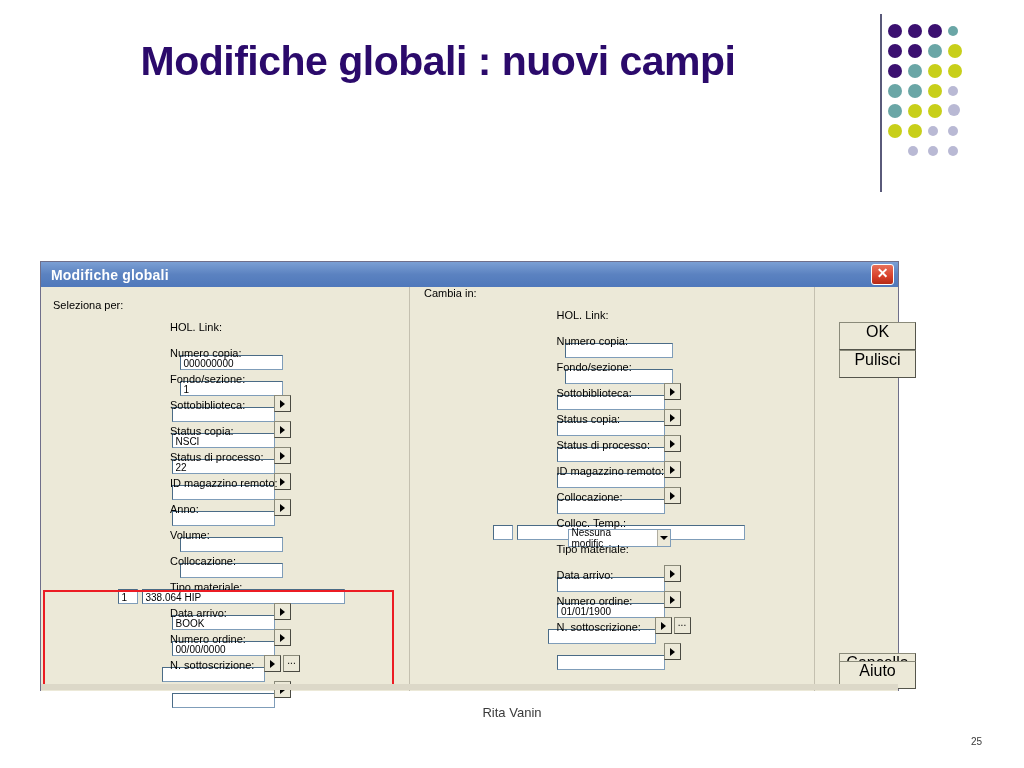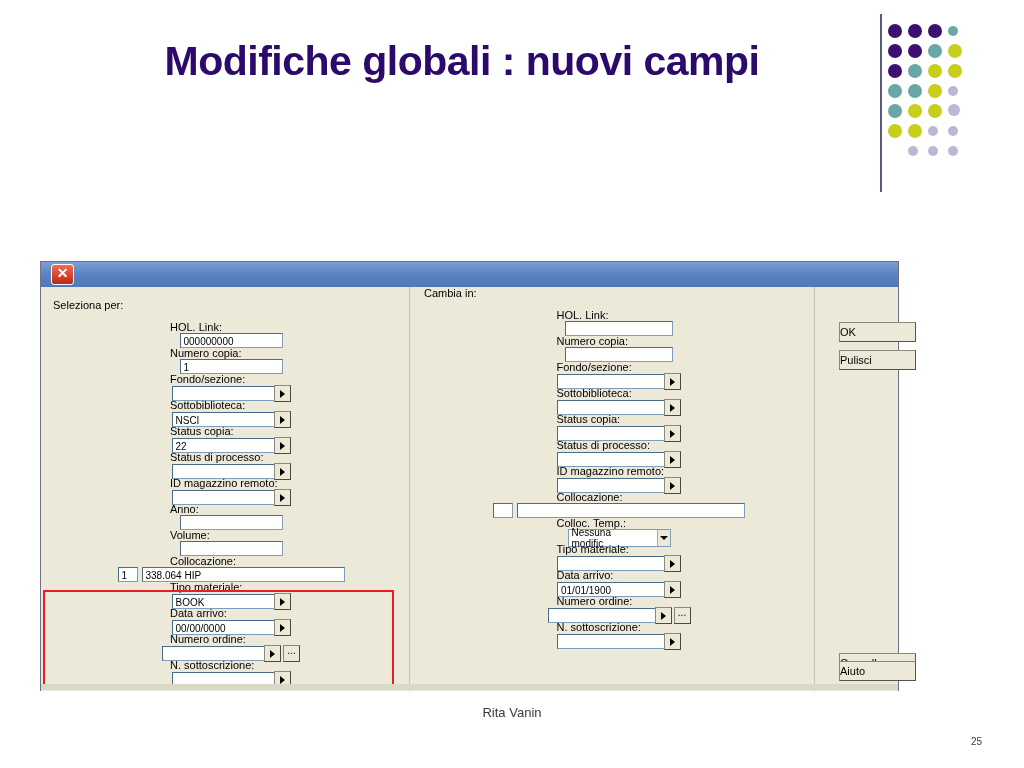--- a/index.html
+++ b/index.html
@@ -11,21 +11,21 @@
     height: 768px;
     background: #ffffff;
     font-family: "Liberation Sans", sans-serif;
     overflow: hidden;
     position: relative;
   }
 
   
   .slide-title {
     position: absolute;
-    left: 72px;
+    left: 48px;
     top: 38px;
     width: 780px;
     font-size: 41px;
     font-weight: bold;
     color: #2b0a6b;
     text-align: center;
     letter-spacing: -0.5px;
   }
 
   
@@ -140,20 +140,21 @@
     border: 1px solid #7f9db9;
     border-top-color: #4a6b86;
     border-left-color: #4a6b86;
     box-sizing: border-box;
     font-size: 10px;
     color: #000;
     padding: 1px 3px;
     line-height: 14px;
     overflow: hidden;
     white-space: nowrap;
+    margin-top: 22px;
   }
   .w-input { width: 103px; }
   .w-input-mid { width: 108px; }
   .w-wide { width: 228px; }
   .w-narrow { width: 20px; }
   .w-coll { width: 203px; }
 
   .combo-wrap { display: flex; align-items: center; }
   .arrow-btn {
     width: 17px;
@@ -230,29 +231,29 @@
     border: 2px solid #ec1c24;
     box-sizing: border-box;
     pointer-events: none;
   }
 
   
   .dlg-btn {
     position: absolute;
     left: 24px;
     width: 77px;
-    height: 20px;
+    height: 28px;
     background: #ece9d8;
     border: 1px solid #8a8a7a;
     border-right-color: #55554c;
     border-bottom-color: #55554c;
     box-sizing: border-box;
-    font-size: 11px;
+    font-size: 16px;
     color: #000;
-    text-align: left;
+    text-align: center;
     line-height: 18px;
     cursor: pointer;
   }
   .btn-ok   { top: 35px; }
   .btn-pul  { top: 63px; }
   .btn-can  { top: 366px; }
   .btn-aiu  { top: 374px; }
 
   
   .bottom-strip {
@@ -317,20 +318,21 @@
       <div class="dot" style="left: 68px; top: 116px; width: 10px; height: 10px; background: rgb(185, 185, 212);"></div>
       <div class="dot" style="left: 28px; top: 136px; width: 10px; height: 10px; background: rgb(185, 185, 212);"></div>
       <div class="dot" style="left: 48px; top: 136px; width: 10px; height: 10px; background: rgb(185, 185, 212);"></div>
       <div class="dot" style="left: 68px; top: 136px; width: 10px; height: 10px; background: rgb(185, 185, 212);"></div>
     </div>
 </div>
 
 <div class="dialog">
 
   <div class="titlebar">
+    <div class="titlebar-text">Modifiche globali</div>
     <div class="close-btn">✕</div>
   </div>
 
   <div class="dialog-body">
 
     <div class="panel panel-left">
       <div class="panel-heading">Seleziona per:</div>
       <div id="left-rows">
           <div class="row">
             <div class="row-label">HOL. Link:</div>

